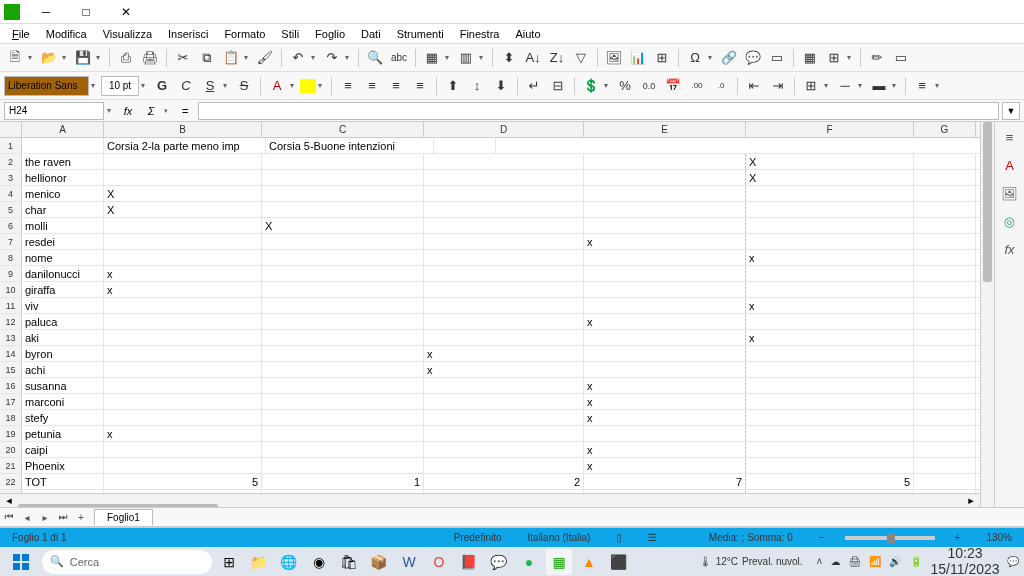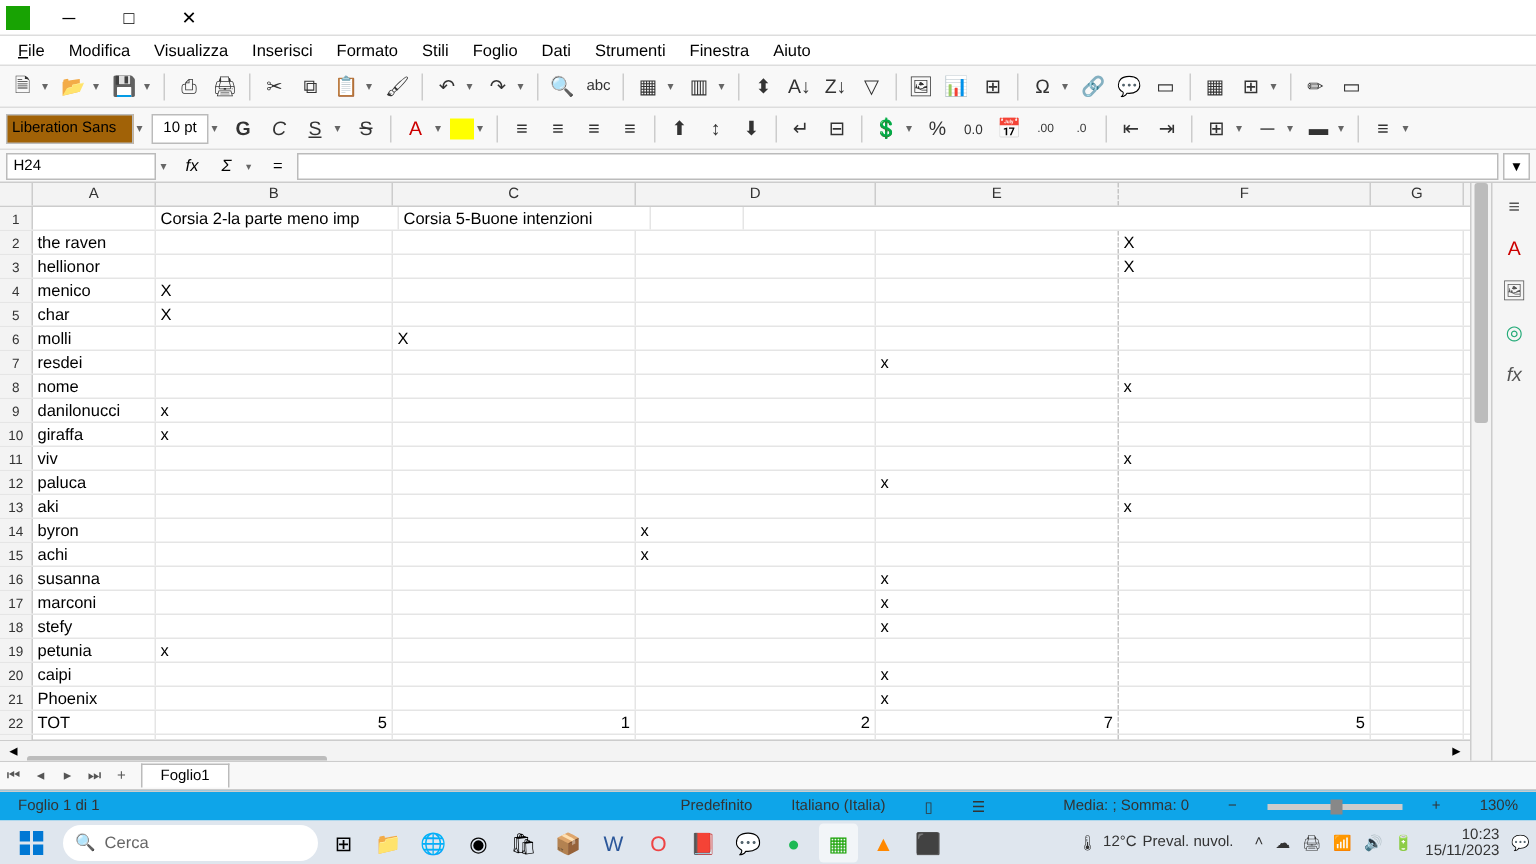--- a/index.html
+++ b/index.html
@@ -71,21 +71,21 @@
 .status-flex { flex: 1; }
 .zoom-slider { width: 90px; height: 4px; background: #ccc; position: relative; }
 .zoom-slider::before { content: ""; position: absolute; width: 8px; height: 10px; background: #888; left: 42px; top: -3px; }
 
 
 .taskbar { position: absolute; bottom: 0; left: 0; right: 0; height: 29px; background: #dfe6ee; display: flex; align-items: center; padding: 0 4px; gap: 4px; }
 .start-btn { width: 34px; height: 26px; display: flex; align-items: center; justify-content: center; font-size: 14px; color: #0078d4; cursor: pointer; }
 .search-box { display: flex; align-items: center; background: #fff; border-radius: 14px; height: 24px; width: 170px; padding: 0 8px; gap: 6px; font-size: 11px; color: #666; }
 .task-icon { width: 26px; height: 26px; display: flex; align-items: center; justify-content: center; cursor: pointer; border-radius: 3px; font-size: 14px; }
 .tray { margin-left: auto; display: flex; align-items: center; gap: 8px; font-size: 10px; color: #333; }
-.tray-dt { text-align: right; line-height: 1.1; font-size: 10px; }
+.tray-dt { text-align: center; line-height: 1.1; font-size: 14px; }
 .weather { display: flex; align-items: center; gap: 4px; margin-right: 6px; }
 
 svg { display: block; }
 </style>
 </head>
 <body>
 
 <div class="titlebar">
   <div class="titlebar-icon"></div>
   <div class="win-controls">

